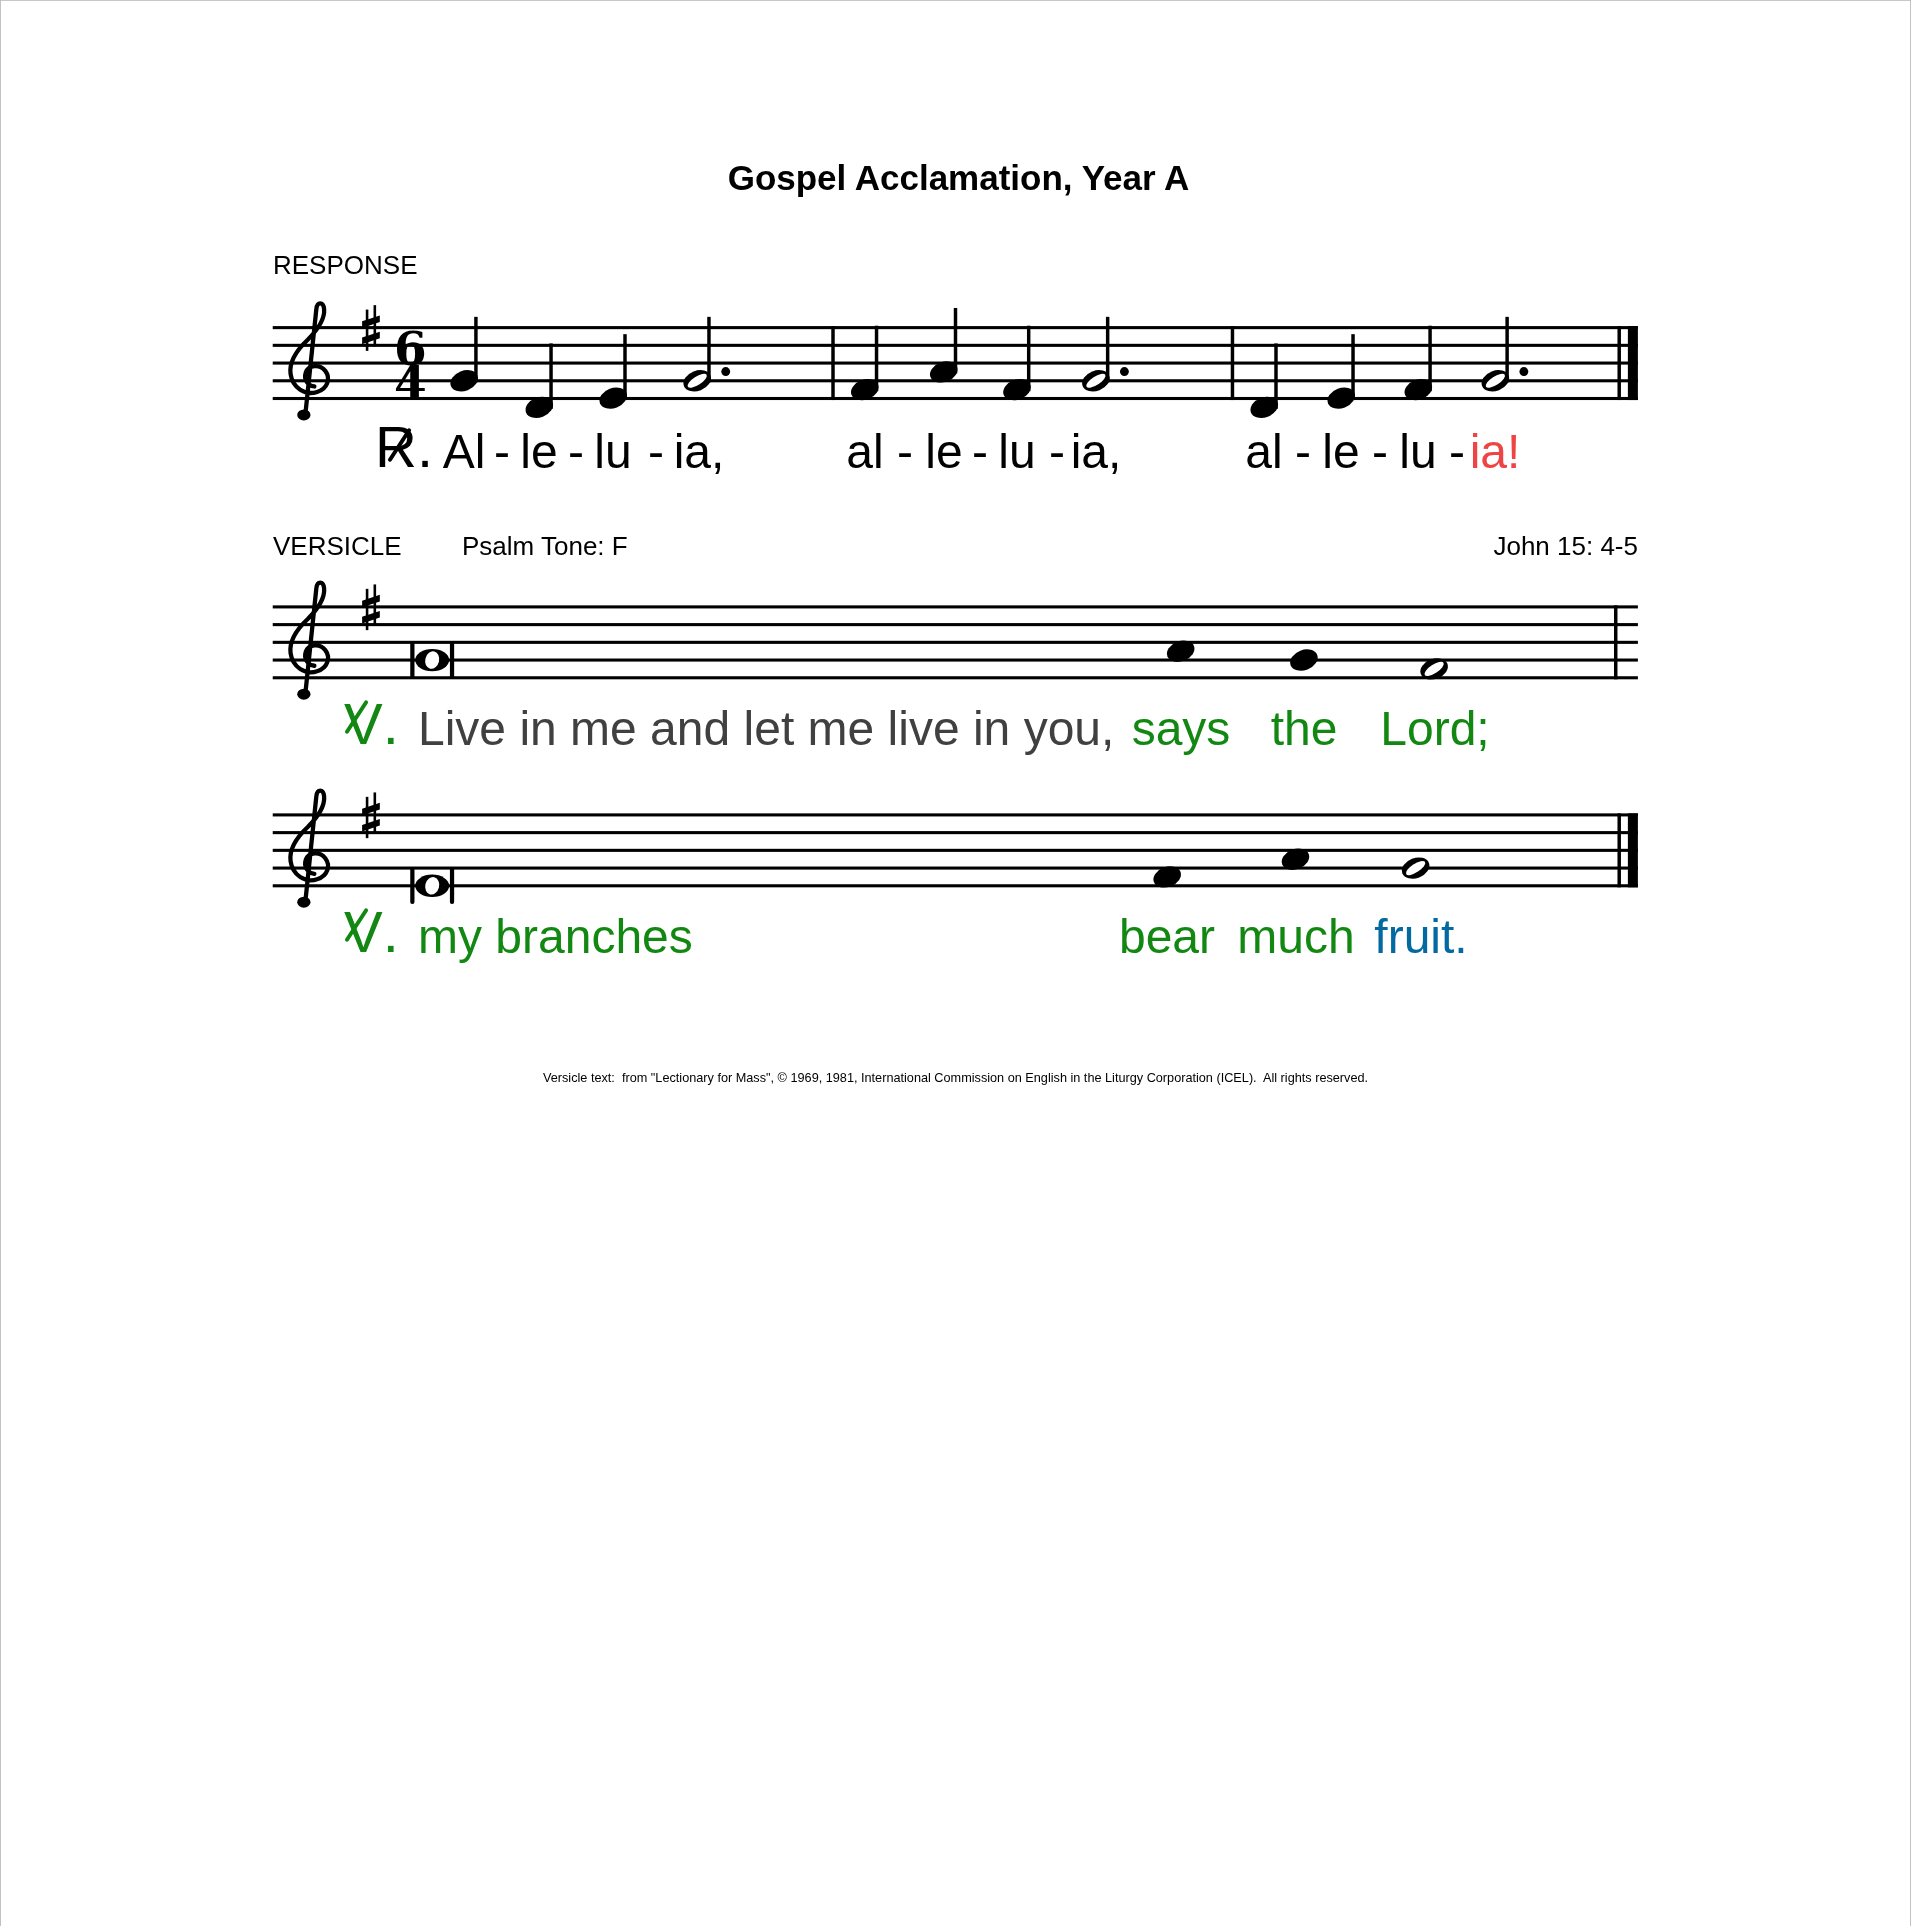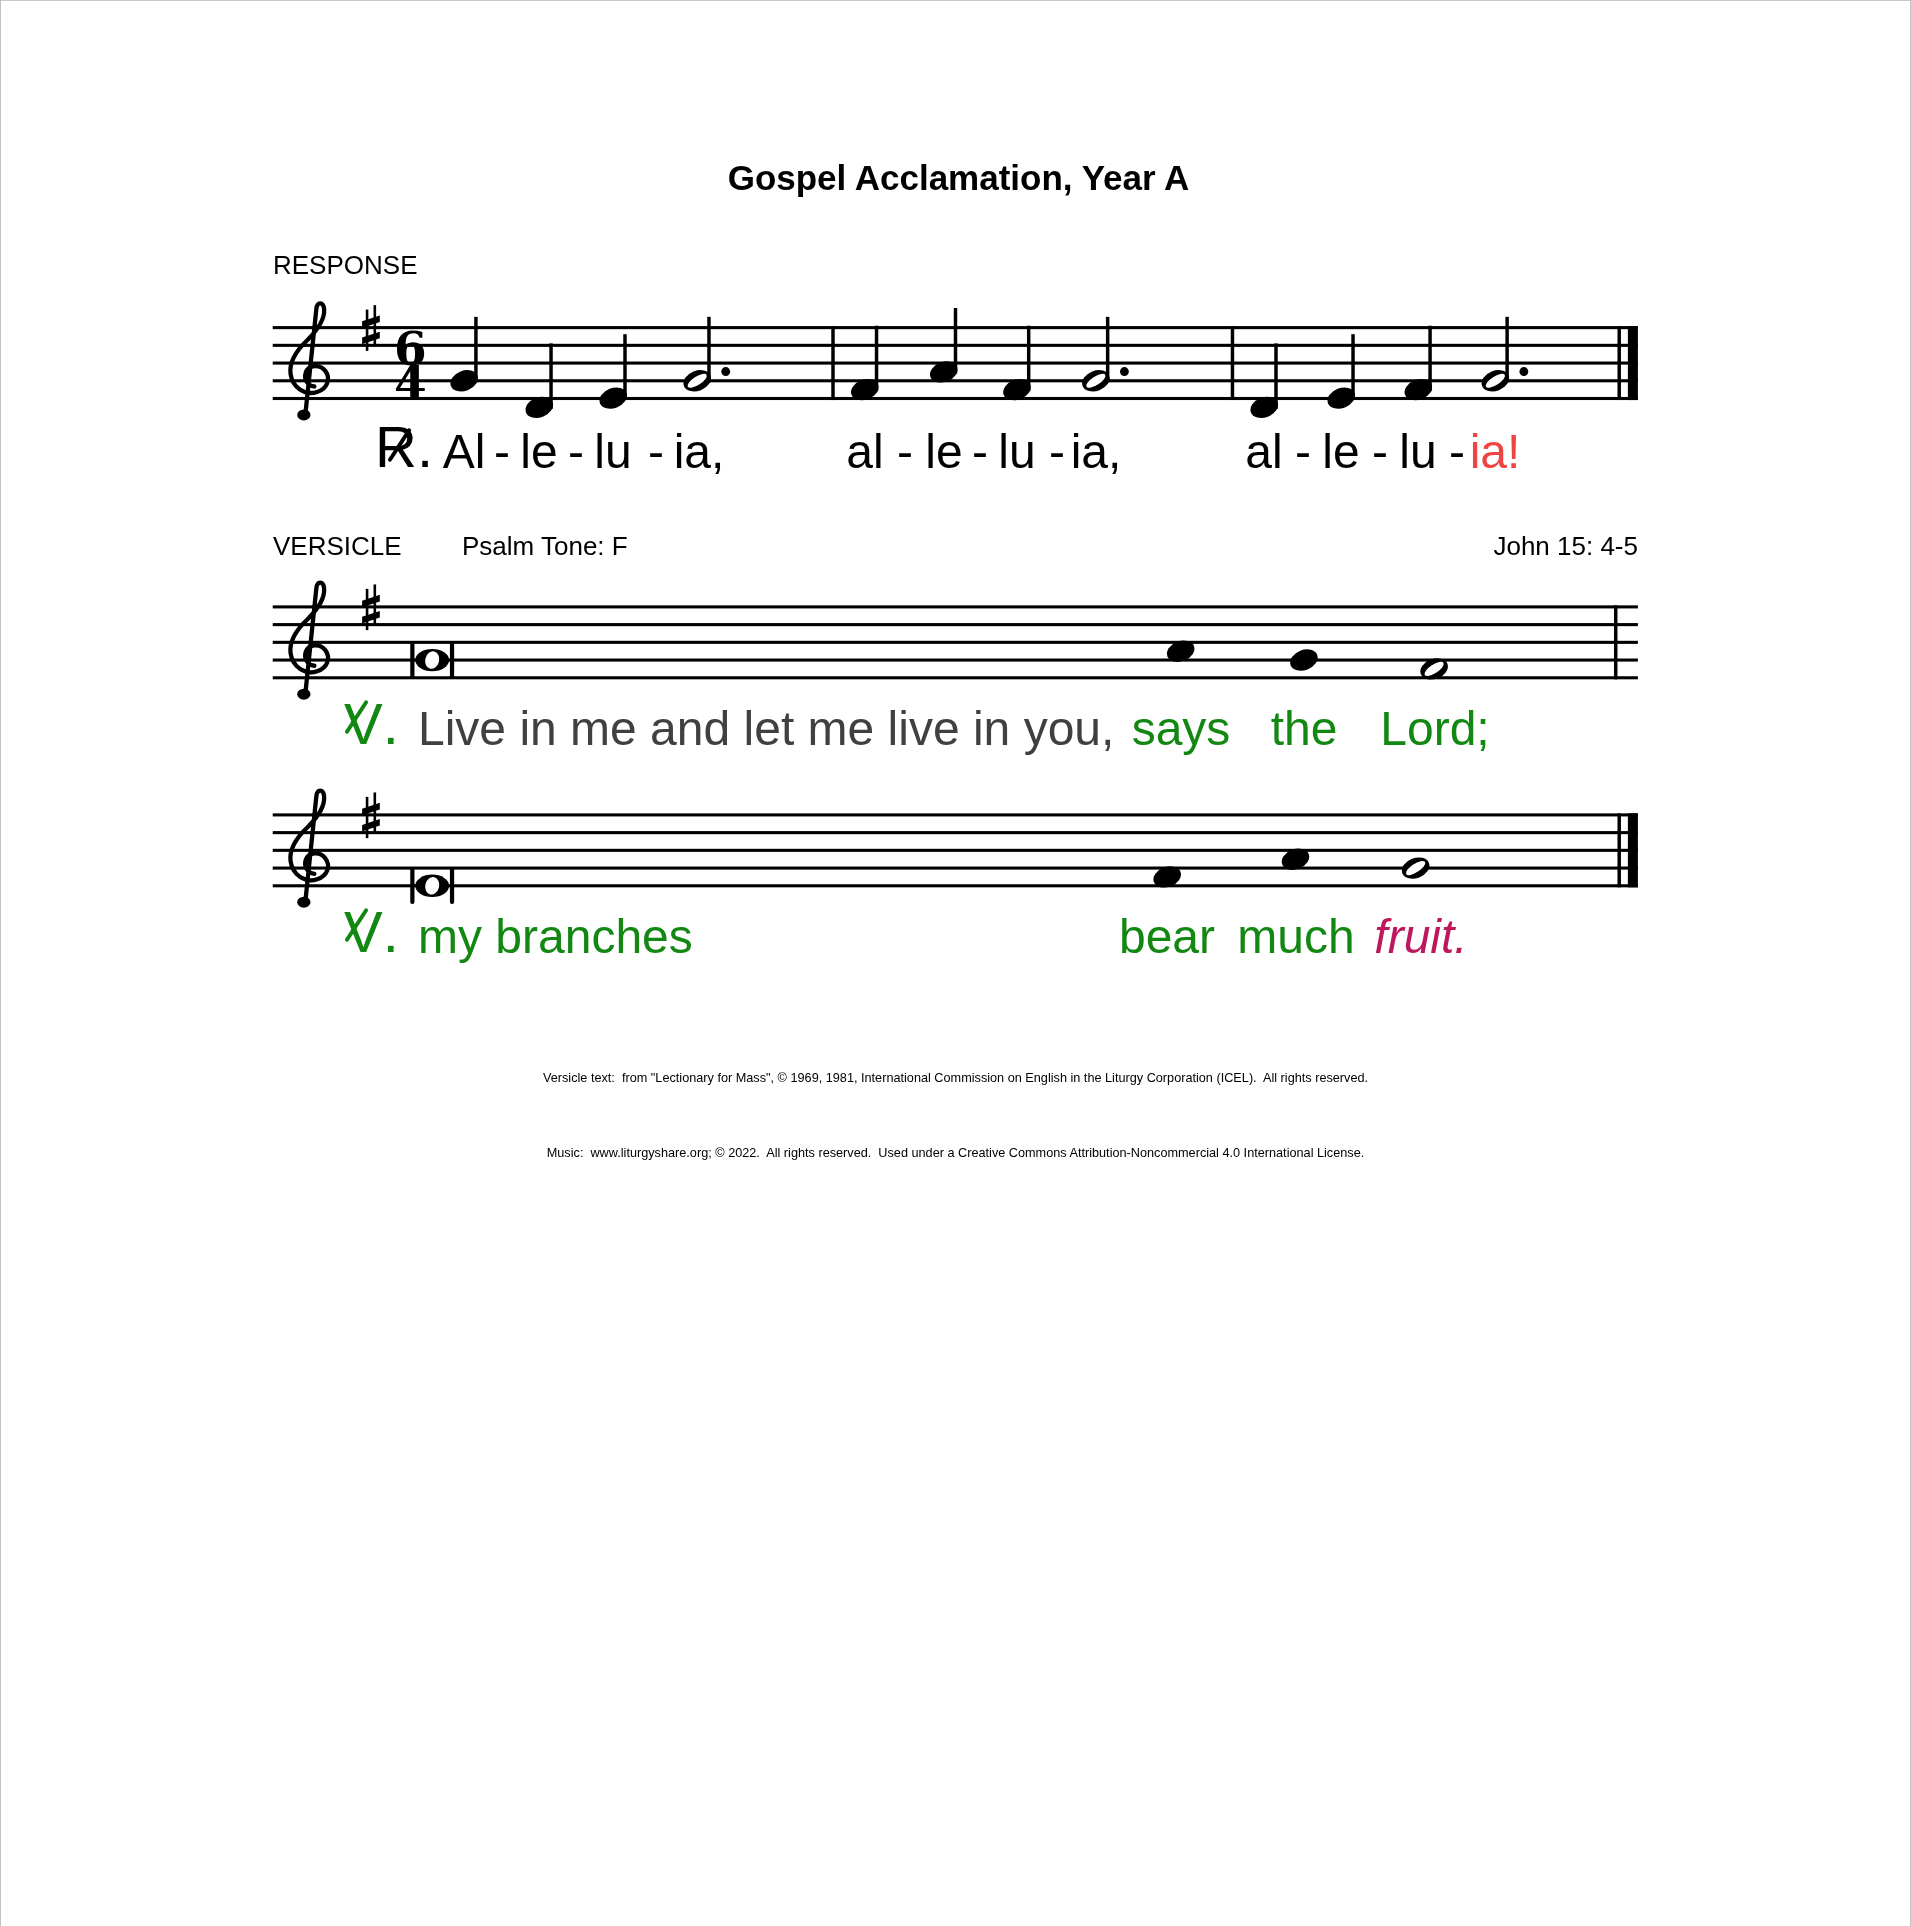--- a/index.html
+++ b/index.html
@@ -229,22 +229,21 @@
       <span class="syl la" style="left: 418px; top: 705px; color: #404040;">Live in me and let me live in you,</span>
       <span class="syl" style="left: 1181px; top: 705px; color: rgb(18, 136, 18);">says</span>
       <span class="syl" style="left: 1304px; top: 705px; color: rgb(18, 136, 18);">the</span>
       <span class="syl" style="left: 1435px; top: 705px; color: rgb(18, 136, 18);">Lord;</span>
     </div>
   <div class="abs lyrics-line">
       <span class="vr" style="left: 344px; top: 903px; color: rgb(18, 136, 18);"><span class="vr-letter">V<span class="vr-slash v-slash"></span></span><span>.</span></span>
       <span class="syl la" style="left: 418px; top: 913px; color: rgb(18, 136, 18);">my branches</span>
       <span class="syl" style="left: 1167px; top: 913px; color: rgb(18, 136, 18);">bear</span>
       <span class="syl" style="left: 1296px; top: 913px; color: rgb(18, 136, 18);">much</span>
-      <span class="syl" style="left: 1421px; top: 913px; color: #be185d; font-style: italic;">fruit.</span>
+      <span class="syl" style="left: 1421px; top: 913px; color: #0369a1;">fruit.</span>
     </div>
 
   <div class="abs footer">
     <div>Versicle text:  from "Lectionary for Mass", © 1969, 1981, International Commission on English in the Liturgy Corporation (ICEL).  All rights reserved.</div>
-    <div>Music:  www.liturgyshare.org; © 2022.  All rights reserved.  Used under a Creative Commons Attribution-Noncommercial 4.0 International License.</div>
   </div>
 
 </div>
 
 
 </body></html>

